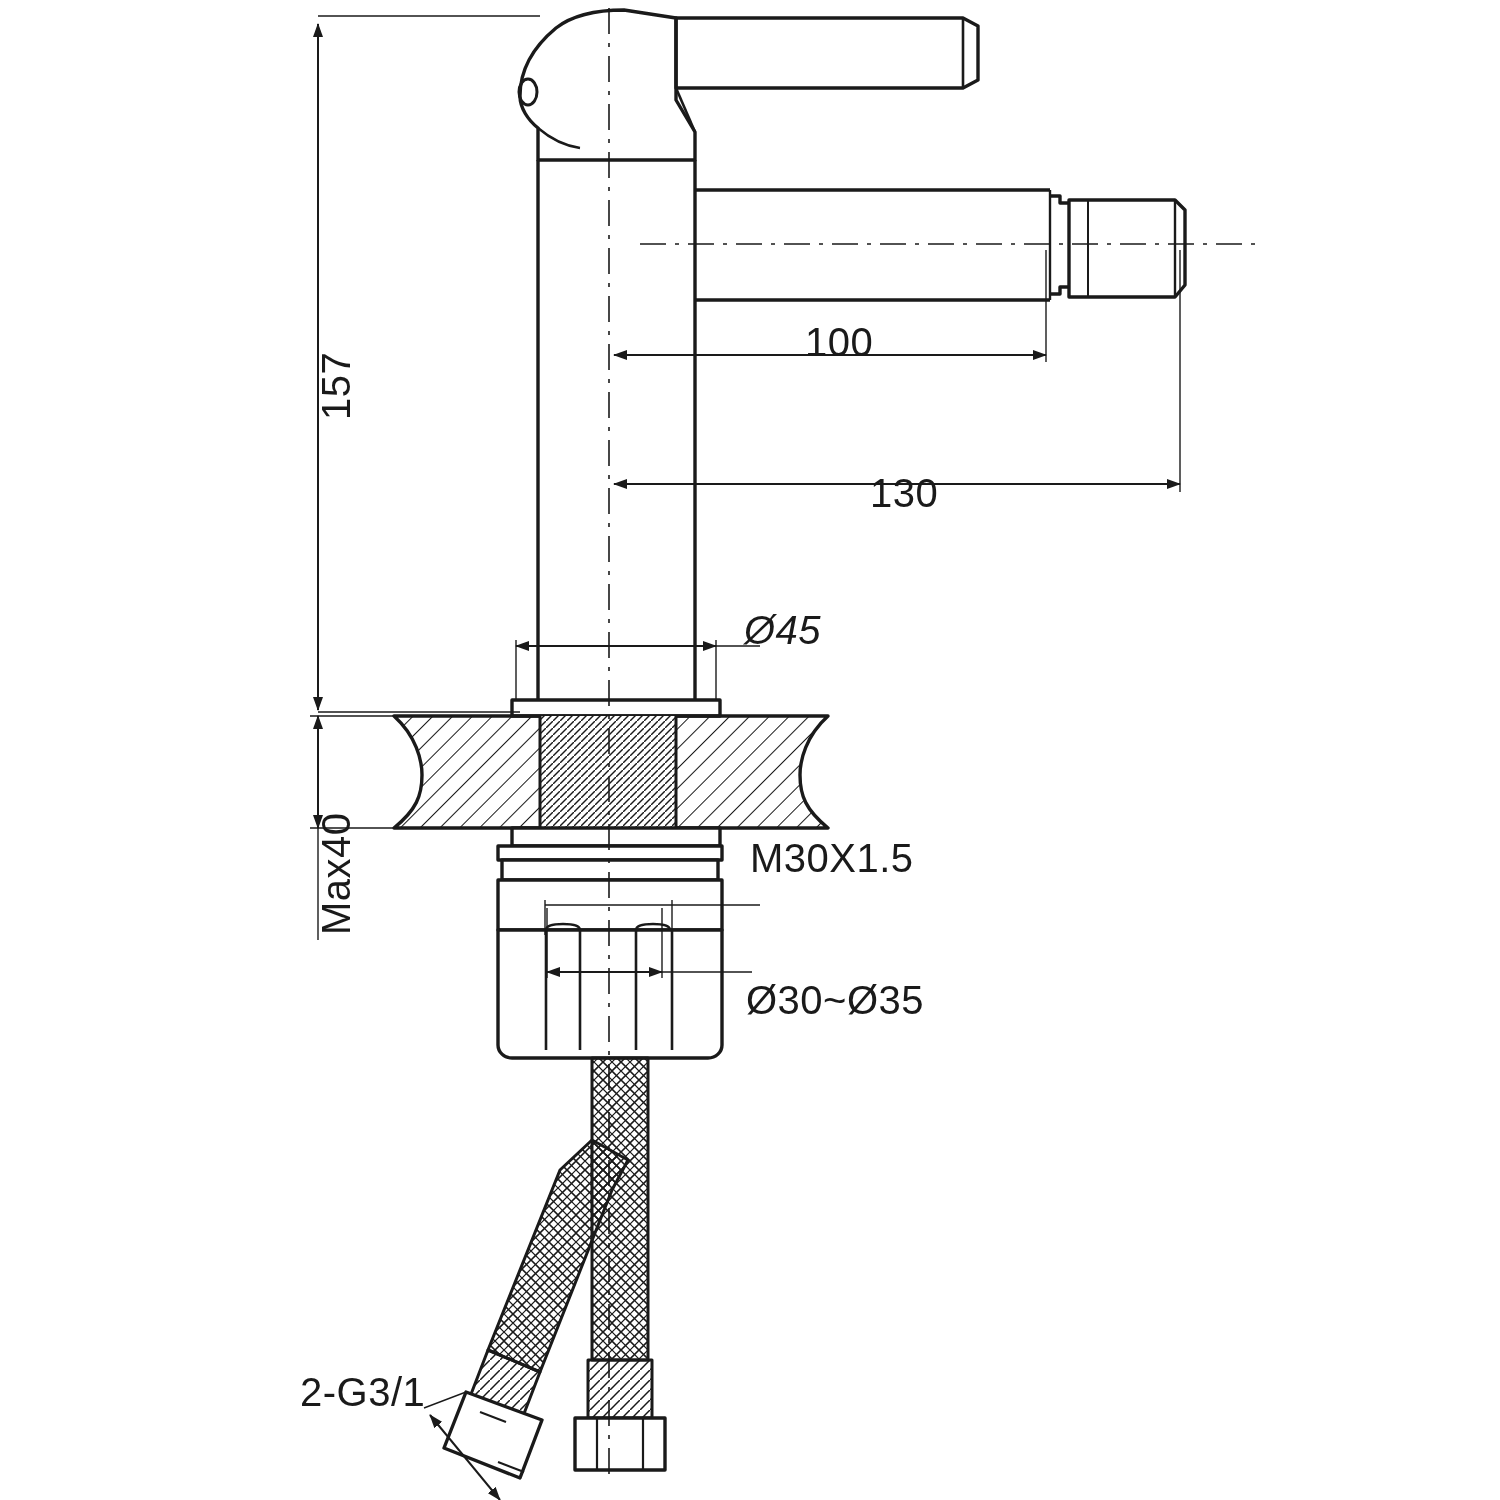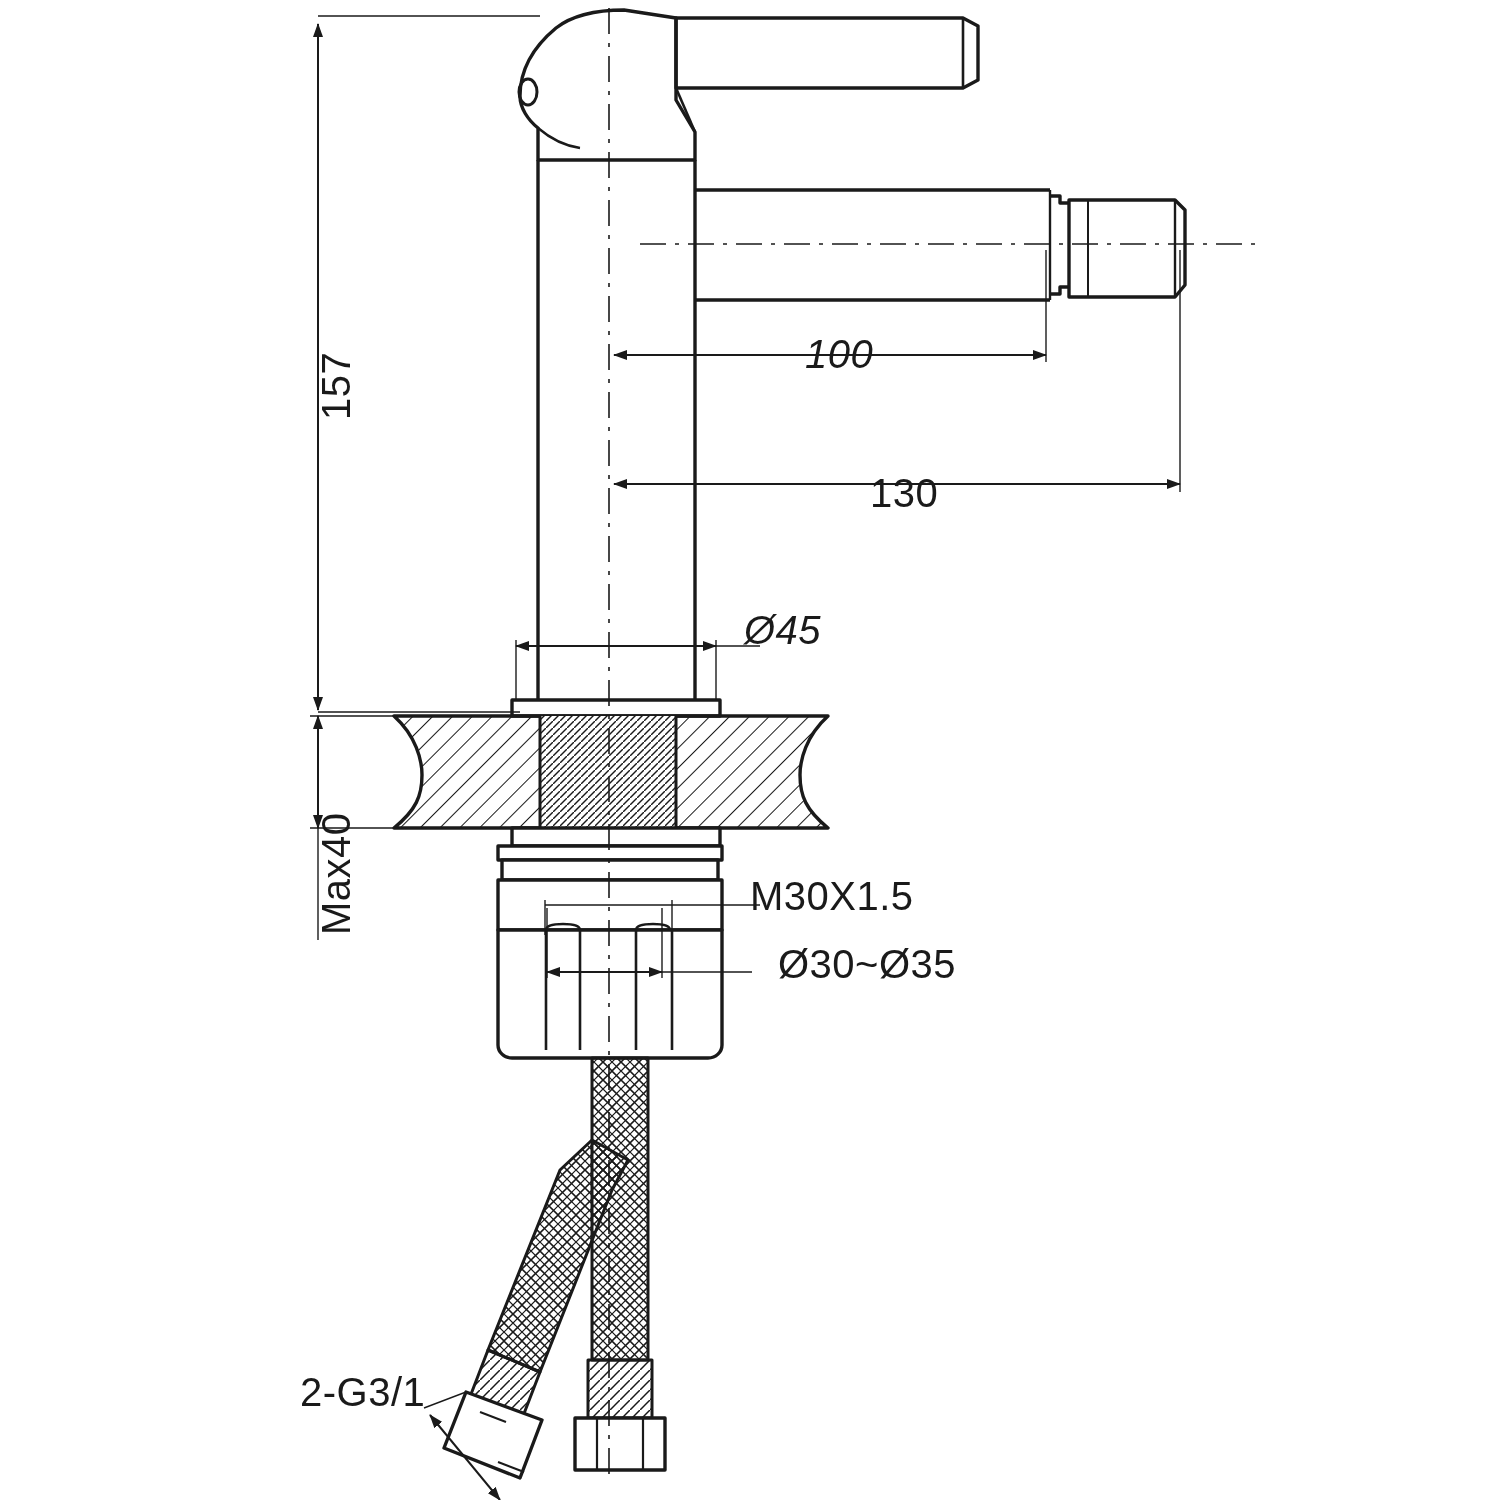--- a/index.html
+++ b/index.html
@@ -167,27 +167,27 @@
       <line x1="547" y1="908" x2="547" y2="978" stroke-width="1.4"></line>
       <line x1="662" y1="908" x2="662" y2="978" stroke-width="1.4"></line>
 
       <line x1="430" y1="1415" x2="500" y2="1500" marker-start="url(#arrowStart)" marker-end="url(#arrowEnd)"></line>
       <line x1="424" y1="1408" x2="466" y2="1392" stroke-width="1.4"></line>
     </g>
   </svg>
 
   <div class="dim-label rot" style="left:314px; top:420px;">157</div>
 
-  <div class="dim-label" style="left:805px; top:332px;font-style:italic;">100</div>
+  <div class="dim-label" style="left:805px; top:320px;">100</div>
 
   <div class="dim-label" style="left:870px; top:448px;margin-top:23px;">130</div>
 
   <div class="dim-label" style="left:744px; top:608px;font-style:italic;">Ø45</div>
 
   <div class="dim-label rot" style="left:314px; top:935px;">Max40</div>
 
-  <div class="dim-label" style="left:750px; top:874px;text-align:right;">M30X1.5</div>
+  <div class="dim-label" style="left:750px; top:836px;text-align:right;">M30X1.5</div>
 
-  <div class="dim-label" style="left:746px; top:942px;margin-left:32px;">Ø30~Ø35</div>
+  <div class="dim-label" style="left:746px; top:978px;">Ø30~Ø35</div>
 
   <div class="dim-label" style="left:300px; top:1370px;">2-G3/1</div>
 
 </div>
 
 </body></html>

